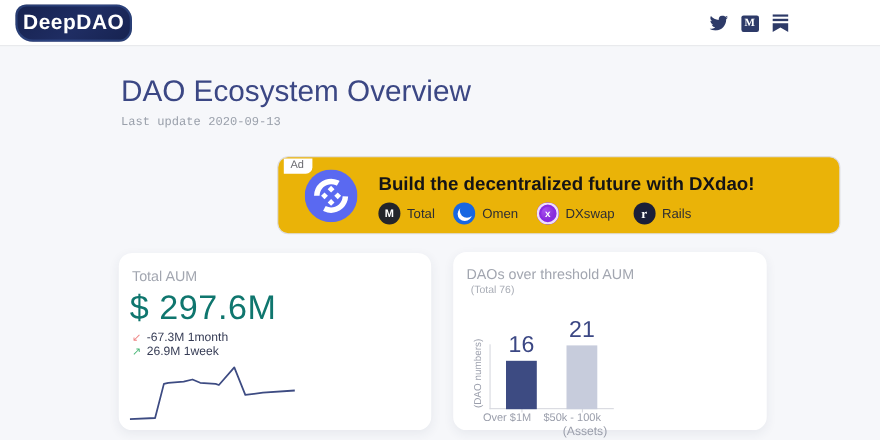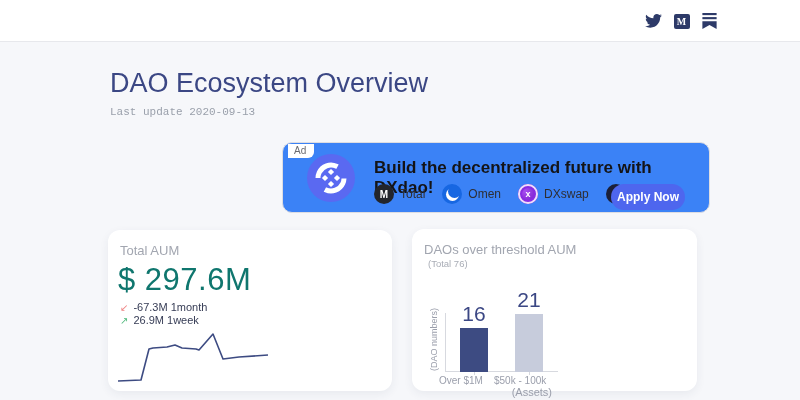--- a/index.html
+++ b/index.html
@@ -21,22 +21,22 @@
   .social-btn svg { display:block; }
   .medium-box { width:16px; height:15px; background:#2d3a68; border-radius:2px; color:#fff;
                 font-family:"Liberation Serif", serif; font-size:10px; font-weight:700;
                 display:flex; align-items:center; justify-content:center; }
 
   
   .page-title { position:absolute; left:110px; top:68px; font-size:27px; font-weight:500; color:#3b4784; }
   .last-update { position:absolute; left:110px; top:106px; font-size:11px; color:#9aa0ab;font-family:Liberation Mono, monospace; }
 
   
-  .ad { position:absolute; left:252px; top:142px; width:428px; height:71px; background:#3b82f6;
-        border:1px solid #dddde2; border-radius:10px;margin-left:30px; }
+  .ad { position:absolute; left:252px; top:142px; width:512px; height:71px; background:#eab308;
+        border:1px solid #dddde2; border-radius:10px; }
   .ad-tag { position:absolute; left:5px; top:1px; background:#ffffff; border-radius:0 0 6px 0;
             padding:1px 8px 2px 6px; font-size:10px; color:#6b6b70; }
   .dxdao-logo { position:absolute; left:24px; top:11px; width:48px; height:48px; }
   .ad-headline { position:absolute; left:91px; top:15px; font-size:17px; font-weight:700; color:#141416; }
   .ad-partners { position:absolute; left:91px; top:41px; display:flex; align-items:center; gap:17px; }
   .partner { display:flex; align-items:center; gap:6px; }
   .partner-label { font-size:12px; color:#2e2e33; }
   .p-icon { width:20px; height:20px; border-radius:50%; display:flex; align-items:center; justify-content:center;
             color:#fff; font-size:10px; font-weight:700; position:relative; overflow:hidden; }
   .p-mesa { background:#23252b; }
@@ -82,20 +82,23 @@
   .bar-label { position:absolute; top:146px; width:70px; font-size:10px; color:#9a9eab; }
   .bar-label-1 { left:27px; }
   .bar-label-2 { left:82px; }
   .x-axis-label { position:absolute; left:40px; top:157px; width:100px; text-align:right;
                   font-size:11px; color:#9a9eab; }
 </style>
 </head>
 <body>
 
 <header class="navbar">
+  <div class="logo">
+    <span>DeepDAO</span>
+  </div>
   <div class="socials">
     <span class="social-btn">
       <svg width="17" height="14" viewBox="0 0 24 20">
           <path fill="#2d3a68" d="M24 2.3c-.9.4-1.8.7-2.8.8 1-.6 1.8-1.6 2.2-2.7-1 .6-2 1-3.1 1.2C19.4.6 18.1 0 16.7 0c-2.7 0-4.9 2.2-4.9 4.9 0 .4 0 .8.1 1.1C7.7 5.8 4.1 3.8 1.7.9c-.4.7-.7 1.6-.7 2.5 0 1.7.9 3.2 2.2 4.1-.8 0-1.6-.2-2.2-.6v.1c0 2.4 1.7 4.4 3.9 4.8-.4.1-.8.2-1.3.2-.3 0-.6 0-.9-.1.6 2 2.4 3.4 4.6 3.4-1.7 1.3-3.8 2.1-6.1 2.1-.4 0-.8 0-1.2-.1 2.2 1.4 4.8 2.2 7.5 2.2 9.1 0 14-7.5 14-14v-.6c1-.7 1.8-1.6 2.5-2.6z"></path>
         </svg>
     </span>
     <span class="social-btn">
       <span class="medium-box">M</span>
     </span>
     <span class="social-btn">
@@ -137,21 +140,20 @@
     </span>
     <span class="partner">
       <span class="p-icon p-dxswap">x</span>
       <span class="partner-label">DXswap</span>
     </span>
     <span class="partner">
       <span class="p-icon p-rails">r</span>
       <span class="partner-label">Rails</span>
     </span>
   </div>
-  <button class="apply-btn">Apply Now</button>
 </div>
 
 <div class="card card-aum">
   <div class="card-title">Total AUM</div>
   <div class="big-number">$ 297.6M</div>
   <div class="delta delta-month">
     <span class="arrow-down">↙</span>
     <span>-67.3M 1month</span>
   </div>
   <div class="delta delta-week">

